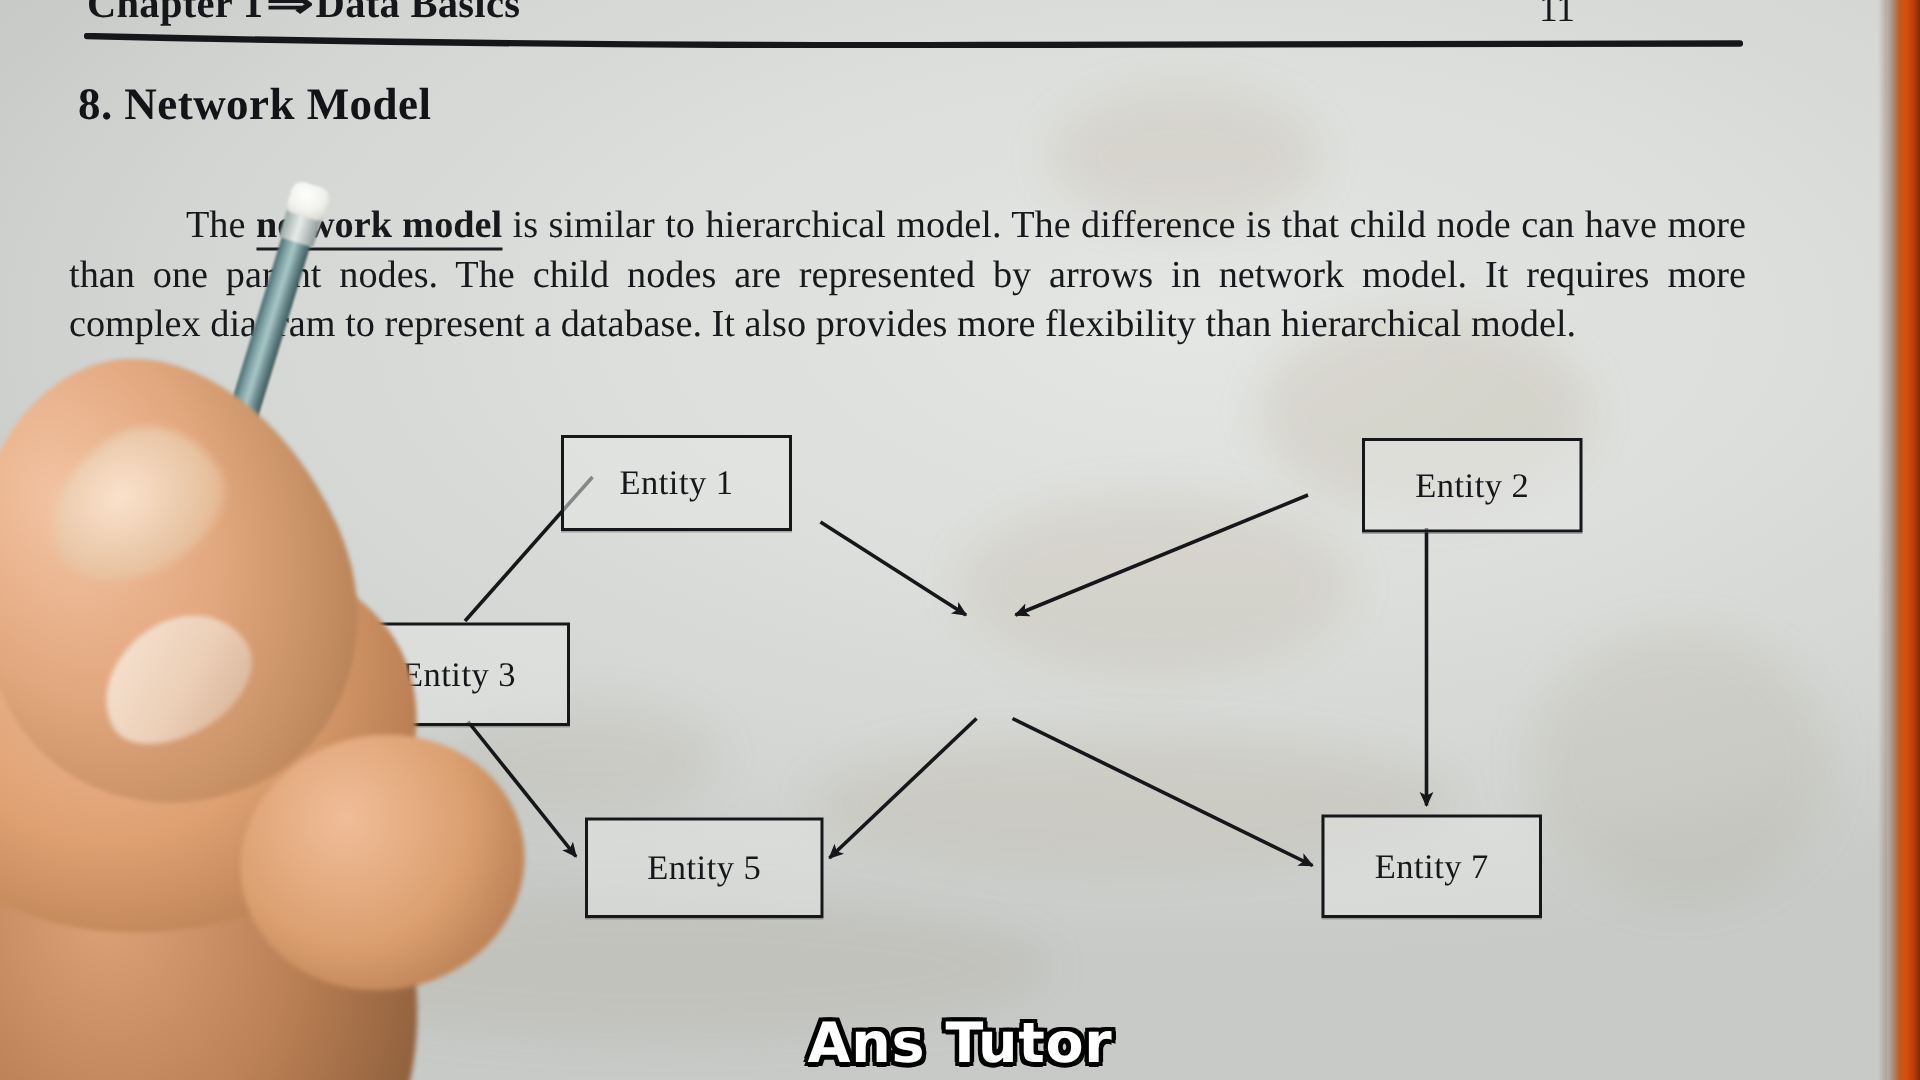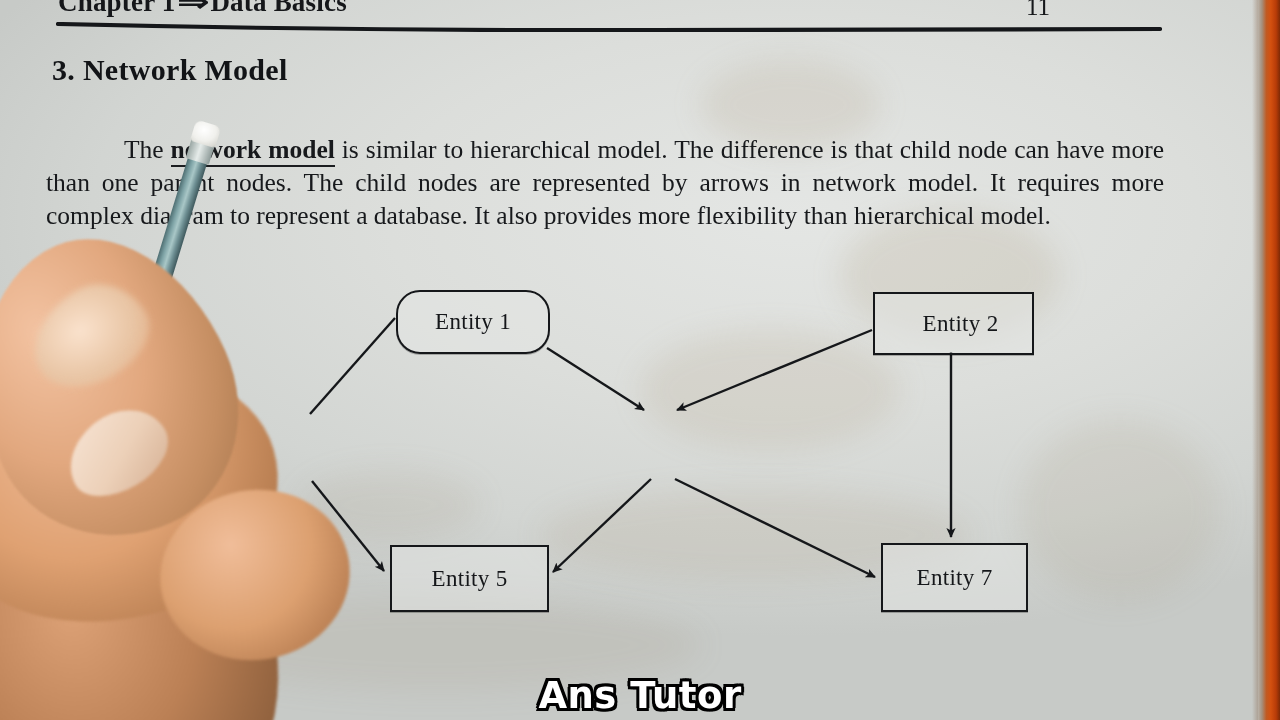--- a/index.html
+++ b/index.html
@@ -67,22 +67,22 @@
   #diagram { position:absolute; left:0; top:0; width:1280px; height:720px; pointer-events:none; }
   .ent-box {
     position:absolute;
     border:2.5px solid #15171a;
     background:rgba(228,230,228,.55);
     display:flex; align-items:center; justify-content:center;
     font-size:23px; color:#15171a;
     letter-spacing:.3px;
     box-shadow:0 1px 0 rgba(0,0,0,.25);
   }
-  #ent1 { left:396px; top:290px; width:150px; height:60px;border-radius:24px; }
-  #ent2 { left:873px; top:292px; width:143px; height:59px;padding-left:14px; }
+  #ent1 { left:374px; top:290px; width:150px; height:60px; }
+  #ent2 { left:908px; top:292px; width:143px; height:59px; }
   #ent3 { left:232px; top:415px; width:144px; height:65px; }
   #ent4 { left:565px; top:415px; width:148px; height:62px; }
   #ent5 { left:390px; top:545px; width:155px; height:63px; }
   #ent6 { left:881px; top:543px; width:143px; height:65px; }
 
   
   #fig-caption {
     position:absolute; left:0; top:645px; width:1280px;
     text-align:center; font-size:25px; color:#121417;
   }
@@ -197,21 +197,21 @@
       <span>Chapter 1</span><span class="dash">⇒</span><span>Data Basics</span>
     </div>
     <div id="page-number">11</div>
     <div id="header-rule">
       <svg width="1106" height="10" viewBox="0 0 1106 10">
         <path d="M2,2 Q300,9 600,8 T1104,7" stroke="#15171a" stroke-width="4.2" fill="none" stroke-linecap="round"></path>
       </svg>
     </div>
   </div>
 
-  <div id="section-title">3. Network Model</div>
+  <div id="section-title">8. Network Model</div>
 
   <p id="body-text">
     <span>The </span><b class="ul-pencil">network model</b><span> is similar to hierarchical model. The difference is that child node can have more than one parent nodes. The child nodes are represented by arrows in network model. It requires more complex diagram to represent a database. It also provides more flexibility than hierarchical model.</span>
   </p>
 
   <div id="diagram">
     <svg width="1280" height="720" viewBox="0 0 1280 720">
       <defs>
         <marker id="ah" markerWidth="11" markerHeight="11" refX="9" refY="5.2" orient="auto" markerUnits="userSpaceOnUse">
           <path d="M0,0.6 L10,5.2 L0,9.8 L2.4,5.2 Z" fill="#15171a"></path>
@@ -231,20 +231,21 @@
 
         <path d="M651,479 L553,572" marker-end="url(#ah)"></path>
 
         <path d="M675,479 L875,577" marker-end="url(#ah)"></path>
       </g>
     </svg>
 
     
     <div class="ent-box" id="ent1">Entity 1</div>
     <div class="ent-box" id="ent2">Entity 2</div>
+    <div class="ent-box" id="ent3">Entity 3</div>
     <div class="ent-box" id="ent5">Entity 5</div>
     <div class="ent-box" id="ent6">Entity 7</div>
   </div>
 
 
   <div id="watermark">Ans Tutor</div>
 
   <div id="handwrap">
     <div id="pencil">
       <div id="pencil-body"></div>

